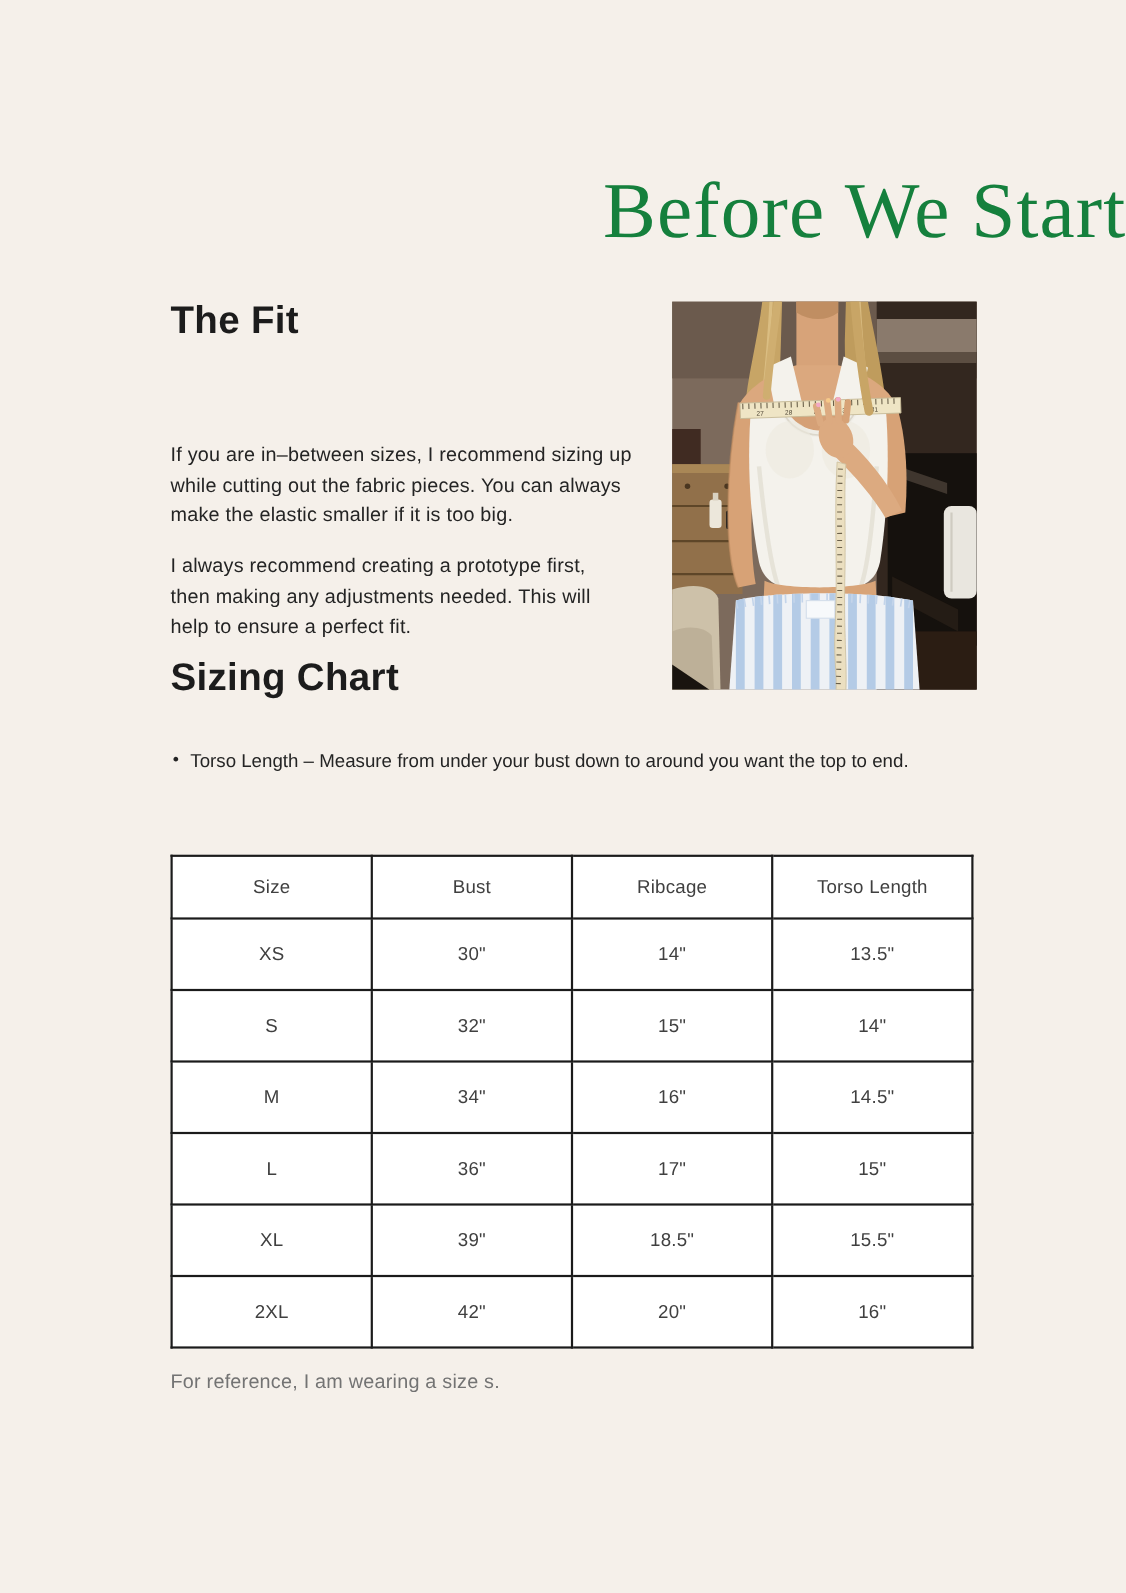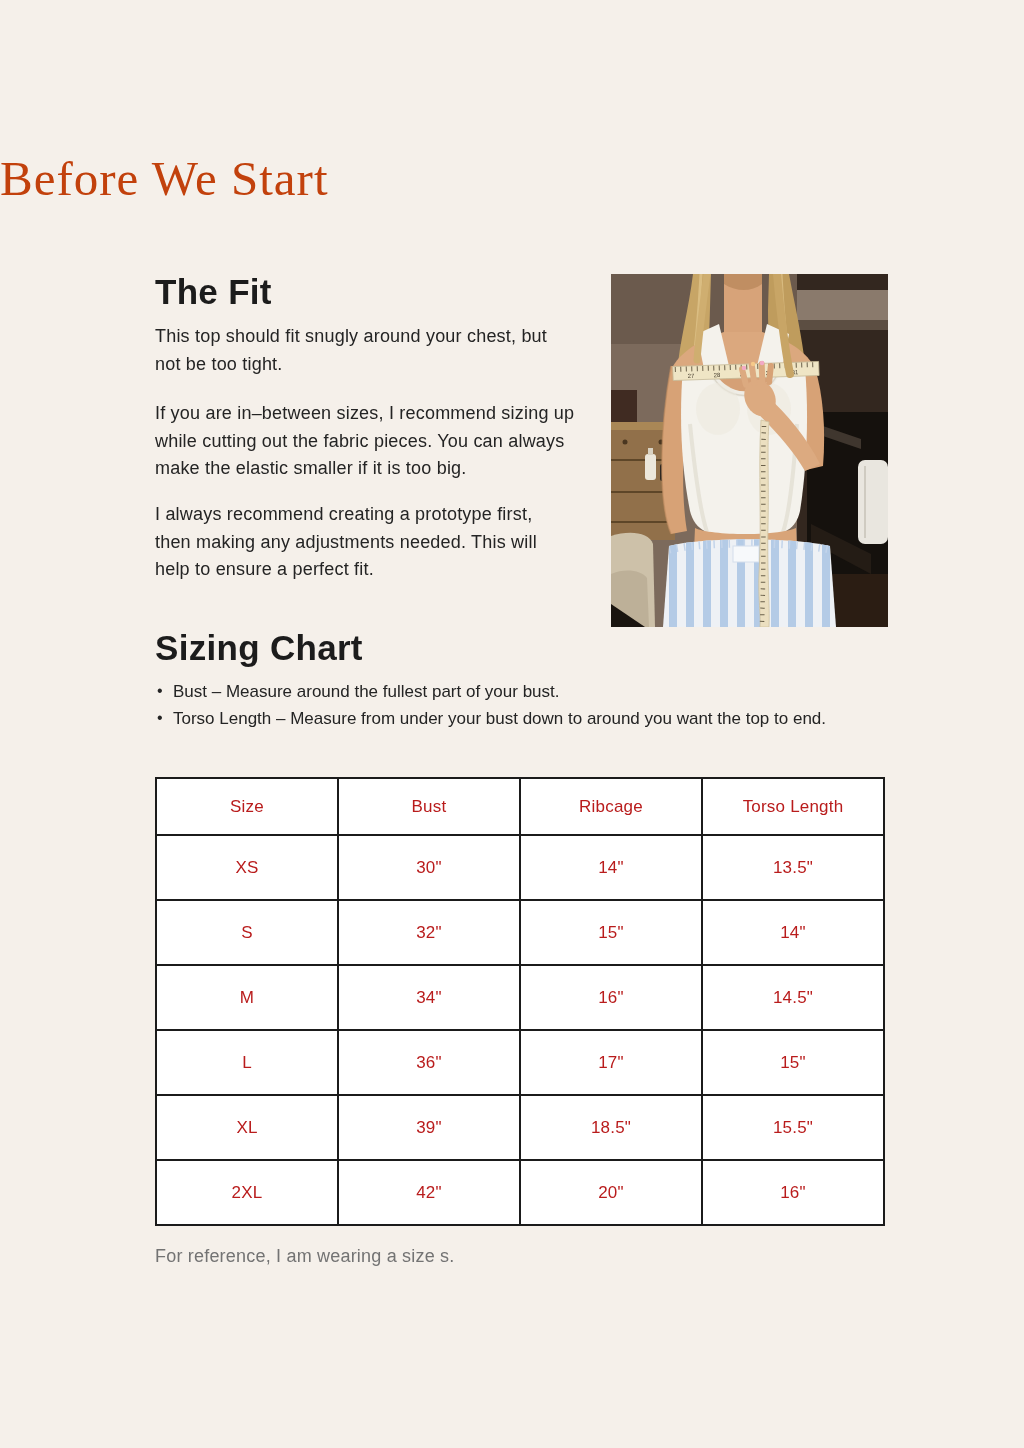--- a/index.html
+++ b/index.html
@@ -11,37 +11,37 @@
     background: #f5f0ea;
     color: #1f1f1f;
     font-family: "Liberation Sans", sans-serif;
     overflow: hidden;
   }
   .title {
     position: absolute;
     top: 150px; left: 0;
     width: 100%;
     margin: 0;
-    text-align: left;
+    text-align: right;
     font-family: "Liberation Serif", serif;
     font-weight: 400;
-    font-size: 49px;
+    font-size: 72px;
     letter-spacing: 1px;
-    color: #c2410c;
+    color: #15803d;
   }
   .section-heading {
     position: absolute;
     margin: 0;
     font-size: 35px;
     font-weight: 600;
     letter-spacing: 0.3px;
     color: #1c1c1c;
   }
   #fit-heading { left: 155px; top: 272px; }
-  #sizing-heading { left: 155px; top: 628px; }
+  #sizing-heading { left: 155px; top: 596px; }
   .para {
     position: absolute;
     left: 155px;
     width: 470px;
     margin: 0;
     font-size: 18px;
     line-height: 27.5px;
     letter-spacing: 0.2px;
     white-space: pre-line;
     color: #242424;
@@ -74,21 +74,21 @@
     font-size: 16px;
   }
   .sizing-table {
     position: absolute;
     left: 155px; top: 777px;
     width: 730px;
     border-collapse: collapse;
     table-layout: fixed;
     background: #ffffff;
     font-size: 17px;
-    color: #b91c1c;
+    color: #404040;
   }
   .sizing-table th, .sizing-table td {
     border: 2px solid #1b1b1b;
     font-weight: 400;
     text-align: center;
     vertical-align: middle;
     padding: 0;
     letter-spacing: 0.2px;
   }
   .sizing-table thead tr { height: 57px; }
@@ -103,22 +103,20 @@
   }
 </style>
 </head>
 <body>
 
 <div class="page">
 
   <h1 class="title">Before We Start</h1>
 
   <h2 class="section-heading" id="fit-heading">The Fit</h2>
-  <p class="para" id="fit-p1">This top should fit snugly around your chest, but
-not be too tight.</p>
   <p class="para" id="fit-p3">I always recommend creating a prototype first,
 then making any adjustments needed. This will
 help to ensure a perfect fit.</p>
   <p class="para" id="fit-p2">If you are in–between sizes, I recommend sizing up
 while cutting out the fabric pieces. You can always
 make the elastic smaller if it is too big.</p>
 
   <figure class="photo">
     <svg width="277" height="353" viewBox="0 0 277 353" xmlns="http://www.w3.org/2000/svg">
       <defs>
@@ -241,21 +239,20 @@
           <path d="M96,0 C92,30 88,60 86,86" stroke="#cfae70" stroke-width="7" fill="none" stroke-linecap="round"></path>
           <path d="M166,0 C169,34 173,70 179,100" stroke="#c8a566" stroke-width="8" fill="none" stroke-linecap="round"></path>
         </g>
       </g>
     </svg>
   </figure>
 
   <h2 class="section-heading" id="sizing-heading">Sizing Chart</h2>
 
   <ul class="bullets">
-    <li>Bust – Measure around the fullest part of your bust.</li>
     <li>Torso Length – Measure from under your bust down to around you want the top to end.</li>
   </ul>
 
   <table class="sizing-table">
     <thead>
       <tr>
         <th>Size</th>
         <th>Bust</th>
         <th>Ribcage</th>
         <th>Torso Length</th>

